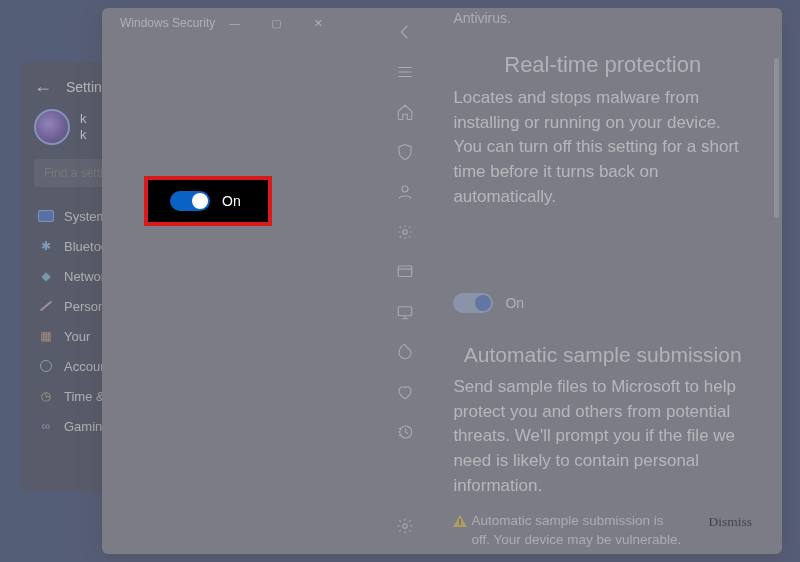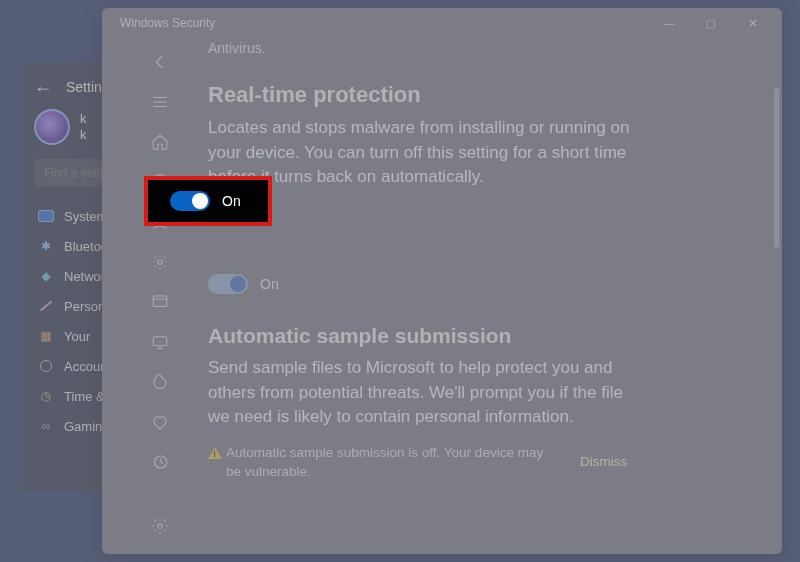--- a/index.html
+++ b/index.html
@@ -21,53 +21,53 @@
     .ic-sys { width:16px;height:12px;border:1.5px solid #7fb3ff;border-radius:2px;background:#3366cc; }
     .ic-bt { color:#8ac6ff; }
     .ic-net { color:#6fc2e0; }
     .ic-pers { width:14px;height:2px;background:#d89fcf;transform:rotate(-40deg); }
     .ic-apps { color:#e0a87a; }
     .ic-acct { width:12px;height:12px;border:1.5px solid #9fd8a4;border-radius:50%; }
     .ic-time { color:#d8c088; }
     .ic-game { color:#9fa8d8; }
 
     
-    .security-window { position: absolute; top: 8px; left: 102px; width: 680px; height: 546px; background: #7f8189; border-radius: 6px; color: #fff; z-index: 3; display: flex; flex-direction: column; box-shadow: 0 4px 24px rgba(0,0,0,0.35); }
+    .security-window { position: absolute; top: 8px; left: 102px; width: 680px; height: 546px; background: #7f8189; border-radius: 6px; color: #fff; z-index: 3; display: flex; flex-direction: row; box-shadow: 0 4px 24px rgba(0,0,0,0.35); }
     .titlebar { height: 30px; display: flex; align-items: center; justify-content: space-between; padding: 0 10px 0 18px; font-size: 12px; color: #f0f0f0; }
     .winbtns { display: flex; gap: 4px; }
     .winbtn { width: 38px; height: 26px; display: flex; align-items: center; justify-content: center; font-size: 11px; color: #eee; }
     .security-body { flex: 1; display: flex; min-height: 0; padding-left: 36px; }
     .sidebar { width: 44px; display: flex; flex-direction: column; align-items: center; padding-top: 6px; gap: 4px; }
     .sidebar-bottom { margin-top: auto; margin-bottom: 10px; }
     .side-icon { width: 36px; height: 36px; display: flex; align-items: center; justify-content: center; color: #e4e4e8; }
     .side-icon svg { width: 18px; height: 18px; stroke: #e4e4e8; fill: none; stroke-width: 1.5; }
     .content { flex: 1; padding: 0 30px 0 26px; overflow: hidden; position: relative; }
     .scrollbar { position: absolute; right: 2px; top: 30px; bottom: 10px; width: 7px; }
     .scrollbar-thumb { position: absolute; top: 20px; width: 5px; height: 160px; background: rgba(200,200,210,0.6); border-radius: 3px; left: 1px; }
     .antivirus-line { font-size: 14px; color: #eaeaea; margin-top: 2px; margin-bottom: 26px; }
     .section { margin-bottom: 30px; }
-    .section h2 { font-size: 22px; font-weight: 700; color: #f5f5f5; margin-bottom: 8px; }
+    .section h2 { font-size: 22px; font-weight: 400; color: #f5f5f5; margin-bottom: 8px; text-align: center; }
     .section p { font-size: 17px; color: #ffffff; line-height: 1.45; max-width: 440px; }
     .toggle-row { display: flex; align-items: center; gap: 12px; margin-top: 14px; }
     .toggle { width: 40px; height: 20px; border-radius: 10px; background: #bfc2c8; position: relative; }
     .toggle.on { background: #9fb7d8; }
     .toggle-knob { position: absolute; top: 2px; width: 16px; height: 16px; border-radius: 50%; background: #4a74c8; }
     .toggle.on .toggle-knob { right: 2px; }
     .toggle-label { font-size: 14px; color: #f0f0f0; }
     .highlight-box { position: absolute; border: 4px solid #d81a1a; z-index: 10; pointer-events: none; }
     .highlight-inner { position: absolute; background: #000; z-index: 6; display: flex; align-items: center; padding-left: 22px; gap: 12px; }
     .highlight-inner .toggle { background: #0a63c4; }
     .highlight-inner .toggle-knob { background: #fff; right: 2px; }
     .highlight-inner .toggle-label { color: #fff; }
     .auto-section h2 { font-size: 21px; }
     .warning-row { display: flex; align-items: flex-start; gap: 4px; margin-top: 14px; max-width: 520px; }
     .warn-icon { width: 0; height: 0; border-left: 7px solid transparent; border-right: 7px solid transparent; border-bottom: 12px solid #f2c744; margin-top: 3px; position: relative; }
     .warn-icon::after { content: "!"; position: absolute; left: -2px; top: 2px; font-size: 9px; color: #333; font-weight: bold; }
     .warn-text { font-size: 13.5px; color: #e8e8ec; line-height: 1.4; max-width: 330px; }
-    .dismiss-link { color: #fef9c3; font-size: 13.5px; margin-left: 20px; margin-top: 10px; }
+    .dismiss-link { color: #000000; font-size: 13.5px; margin-left: 20px; margin-top: 2px; font-family: Liberation Serif, serif; }
   </style>
 </head>
 <body>
 
 <div class="settings-window">
   <div class="settings-header">
     <span class="back-arrow">←</span>
     <span class="settings-title">Settings</span>
   </div>
   <div class="profile-row">

